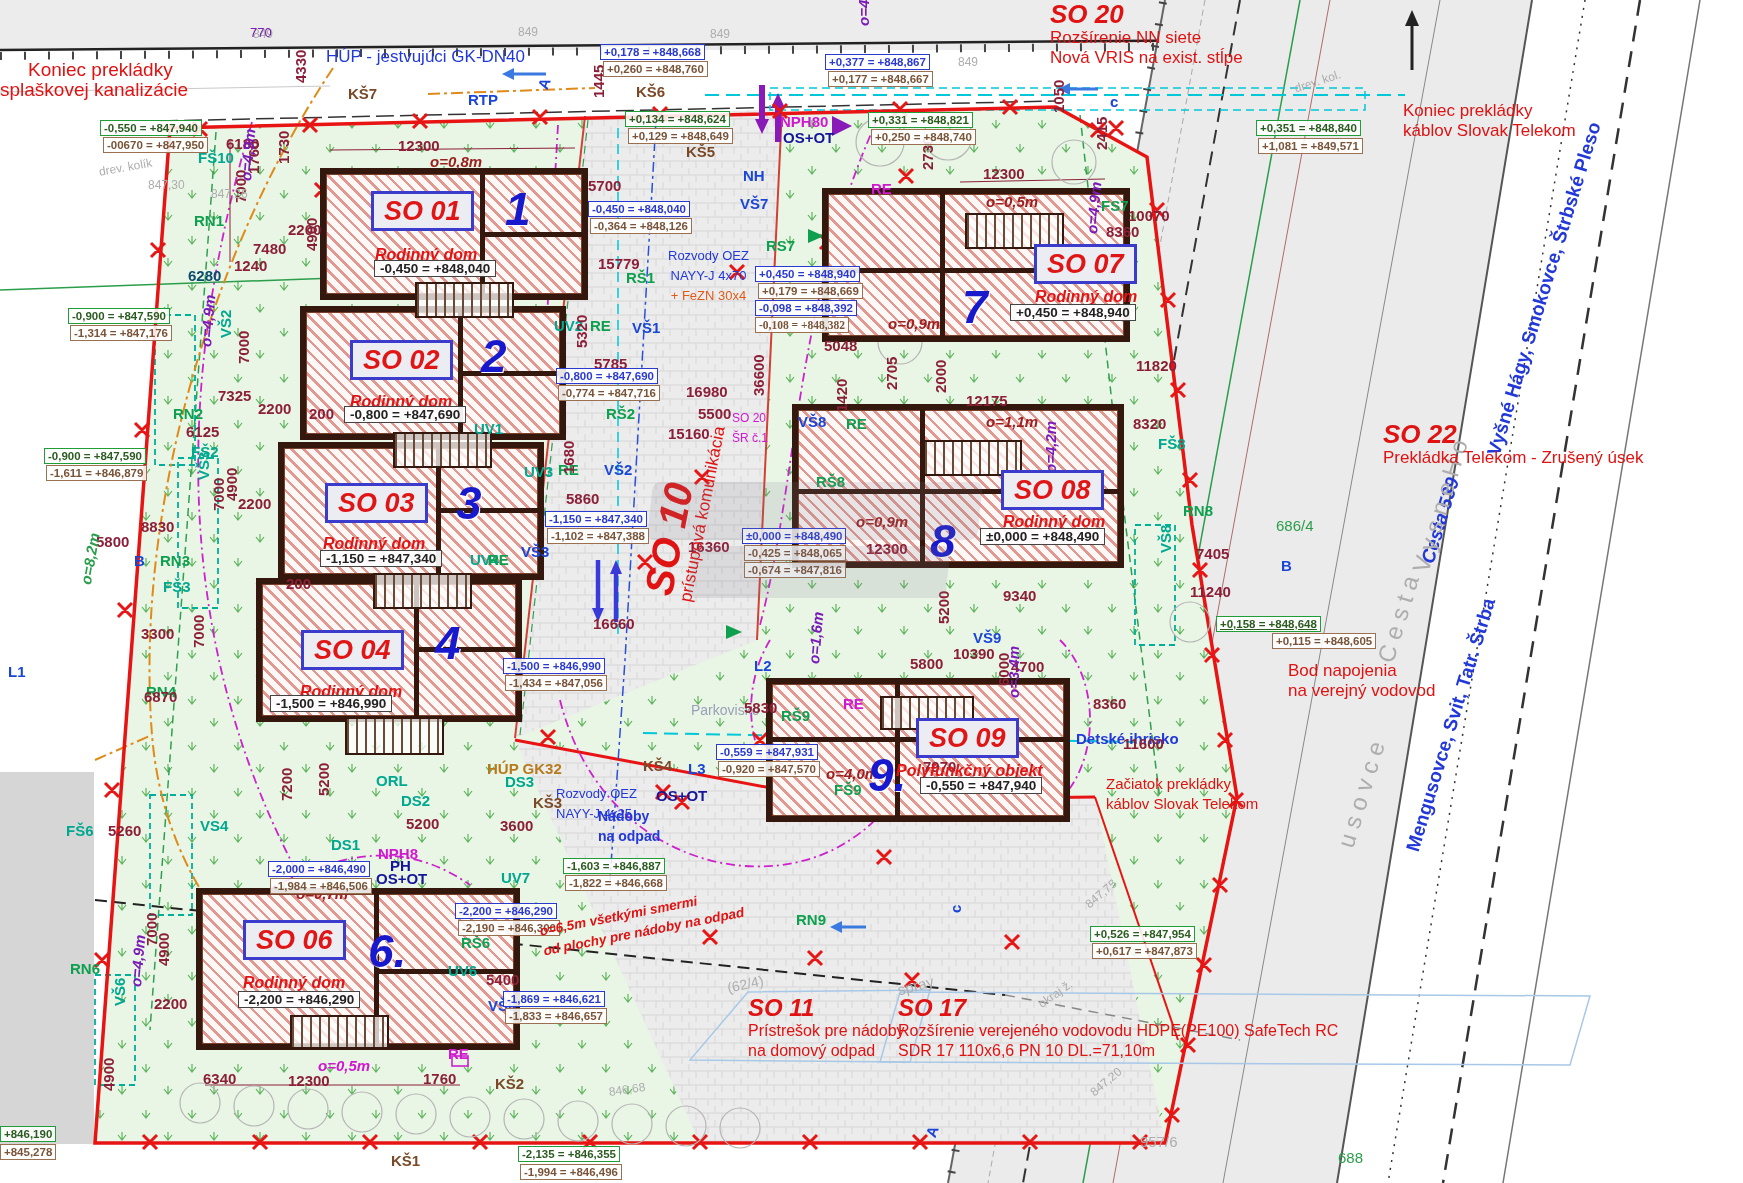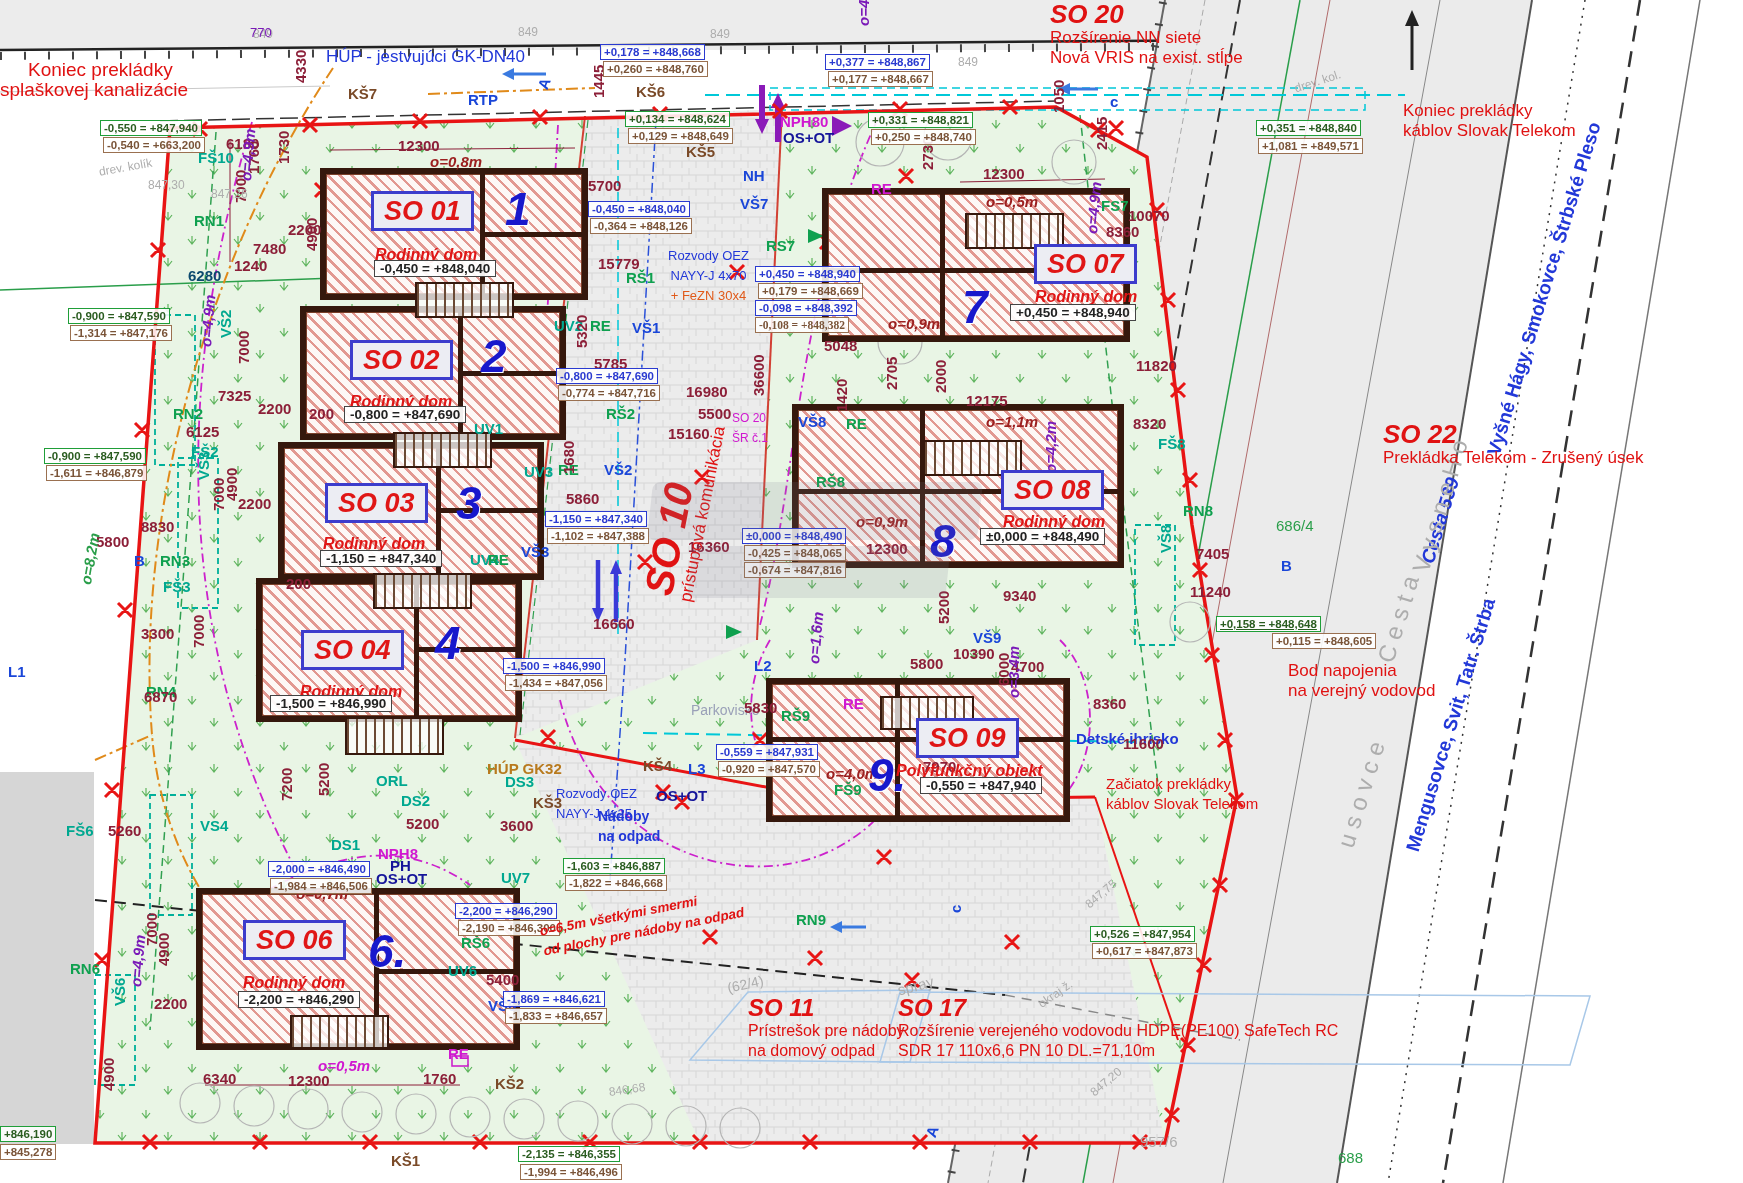--- a/index.html
+++ b/index.html
@@ -538,21 +538,21 @@
       <span class="ebox br" style="left: 603px; top: 61px;">+0,260 = +848,760</span>
       <span class="ebox b" style="left: 825px; top: 54px;">+0,377 = +848,867</span>
       <span class="ebox br" style="left: 828px; top: 71px;">+0,177 = +848,667</span>
       <span class="ebox g" style="left: 625px; top: 111px;">+0,134 = +848,624</span>
       <span class="ebox br" style="left: 628px; top: 128px;">+0,129 = +848,649</span>
       <span class="ebox g" style="left: 868px; top: 112px;">+0,331 = +848,821</span>
       <span class="ebox br" style="left: 871px; top: 129px;">+0,250 = +848,740</span>
       <span class="ebox g" style="left: 1256px; top: 120px;">+0,351 = +848,840</span>
       <span class="ebox br" style="left: 1258px; top: 138px;">+1,081 = +849,571</span>
       <span class="ebox g" style="left: 100px; top: 120px;">-0,550 = +847,940</span>
-      <span class="ebox br" style="left: 103px; top: 137px;">-0,540 = +663,200</span>
+      <span class="ebox br" style="left: 103px; top: 137px;">-00670 = +847,950</span>
       <span class="ebox g" style="left: 68px; top: 308px;">-0,900 = +847,590</span>
       <span class="ebox br" style="left: 70px; top: 325px;">-1,314 = +847,176</span>
       <span class="ebox g" style="left: 44px; top: 448px;">-0,900 = +847,590</span>
       <span class="ebox br" style="left: 46px; top: 465px;">-1,611 = +846,879</span>
       <span class="ebox b" style="left: 588px; top: 201px;">-0,450 = +848,040</span>
       <span class="ebox br" style="left: 590px; top: 218px;">-0,364 = +848,126</span>
       <span class="ebox b" style="left: 556px; top: 368px;">-0,800 = +847,690</span>
       <span class="ebox br" style="left: 558px; top: 385px;">-0,774 = +847,716</span>
       <span class="ebox b" style="left: 545px; top: 511px;">-1,150 = +847,340</span>
       <span class="ebox br" style="left: 547px; top: 528px;">-1,102 = +847,388</span>

